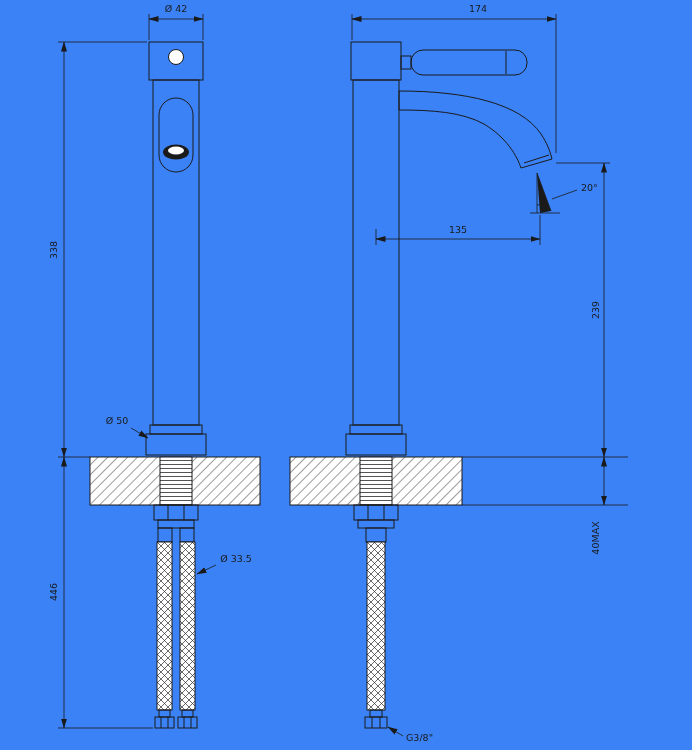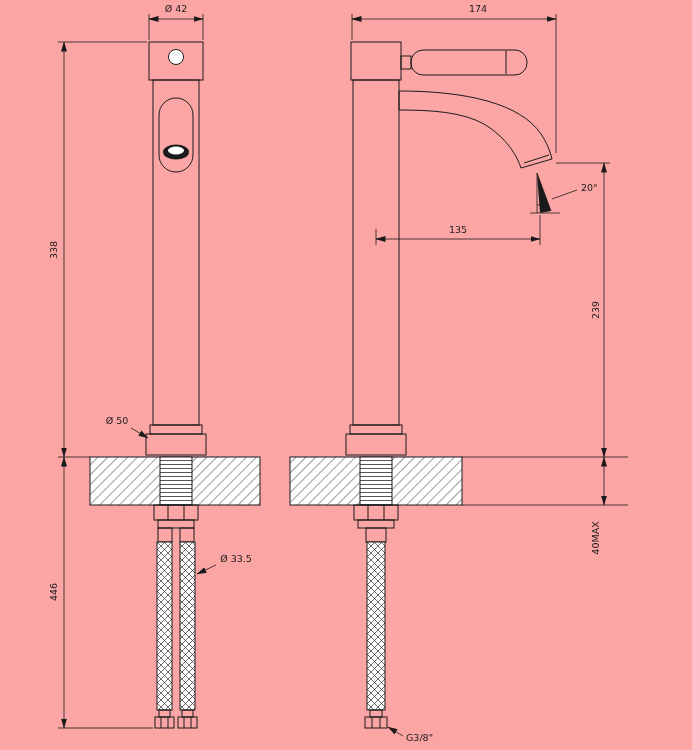--- a/index.html
+++ b/index.html
@@ -3,21 +3,21 @@
 <meta charset="utf-8">
 <style>
   html, body {
     margin: 0;
     padding: 0;
     background: #ffffff;
   }
   .sheet {
     width: 692px;
     height: 750px;
-    background: #fca5a5;
+    background: #3b82f6;
     position: relative;
     overflow: hidden;
     font-family: "DejaVu Sans", "Liberation Sans", sans-serif;
   }
   svg text {
     font-family: "DejaVu Sans", "Liberation Sans", sans-serif;
     font-size: 9.5px;
     fill: #1a1a1a;
   }
   .thin { stroke: #1a1a1a; stroke-width: 1; fill: none; }

